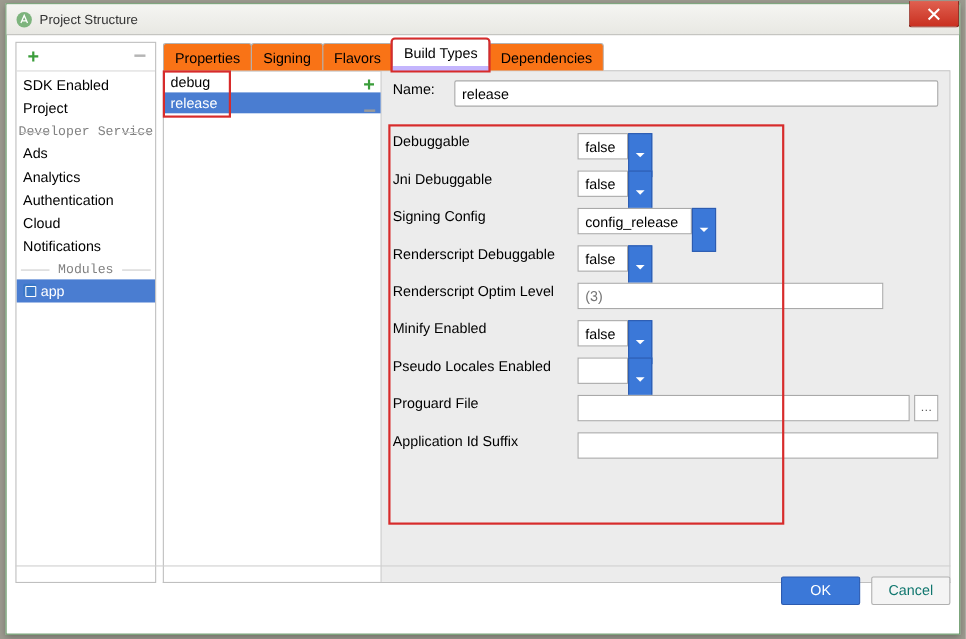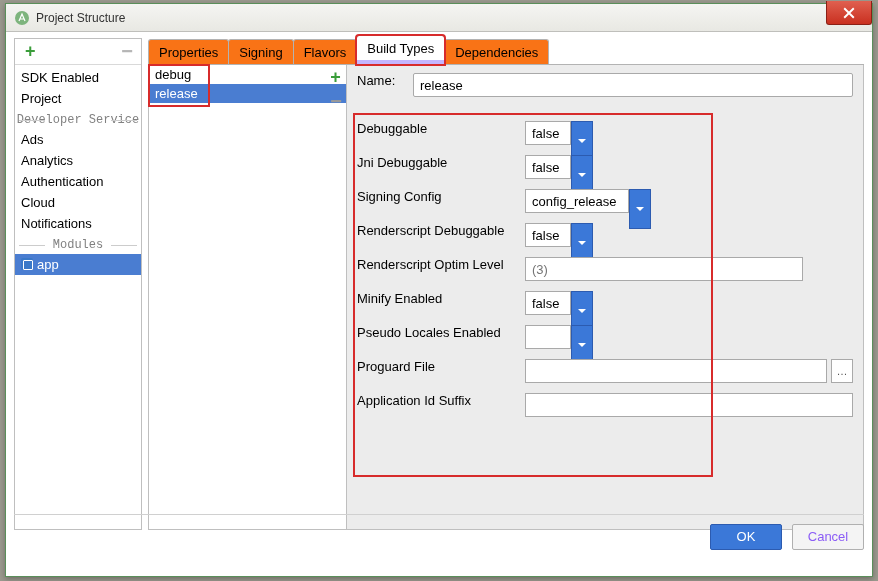--- a/index.html
+++ b/index.html
@@ -162,21 +162,21 @@
   .footer{
     position:absolute; left:8px; right:8px; bottom:24px; height:38px;
     border-top:1px solid #d0d0d0;
     display:flex; justify-content:flex-end; align-items:center; gap:10px; padding-top:6px;
   }
   .btn-primary{
     width:72px; height:26px; background:#3b78d8; color:#fff; border:1px solid #2c5bb0;
     border-radius:2px; cursor:pointer; font-size:13px;
   }
   .btn-default{
-    width:72px; height:26px; background:#f4f4f4; color:#8b5cf6; border:1px solid #b0b0b0;
+    width:72px; height:26px; background:#f4f4f4; color:#0f766e; border:1px solid #b0b0b0;
     border-radius:2px; cursor:pointer; font-size:13px;
   }
   .dblborder{ border:2px solid #3a78c8; border-radius:2px; padding:0;}
 </style>
 </head>
 <body>
 
 <div class="window">
   <div class="titlebar">
     <svg class="appicon" viewBox="0 0 16 16">

